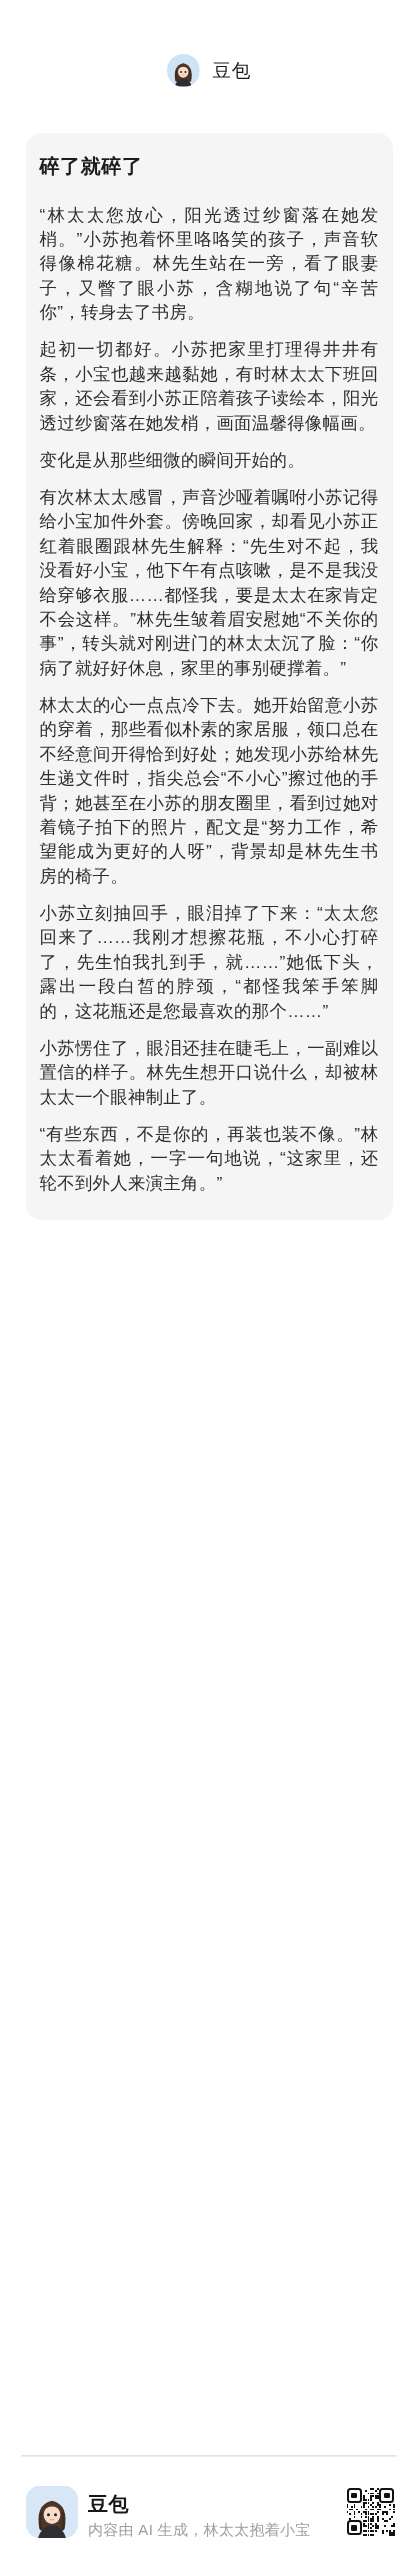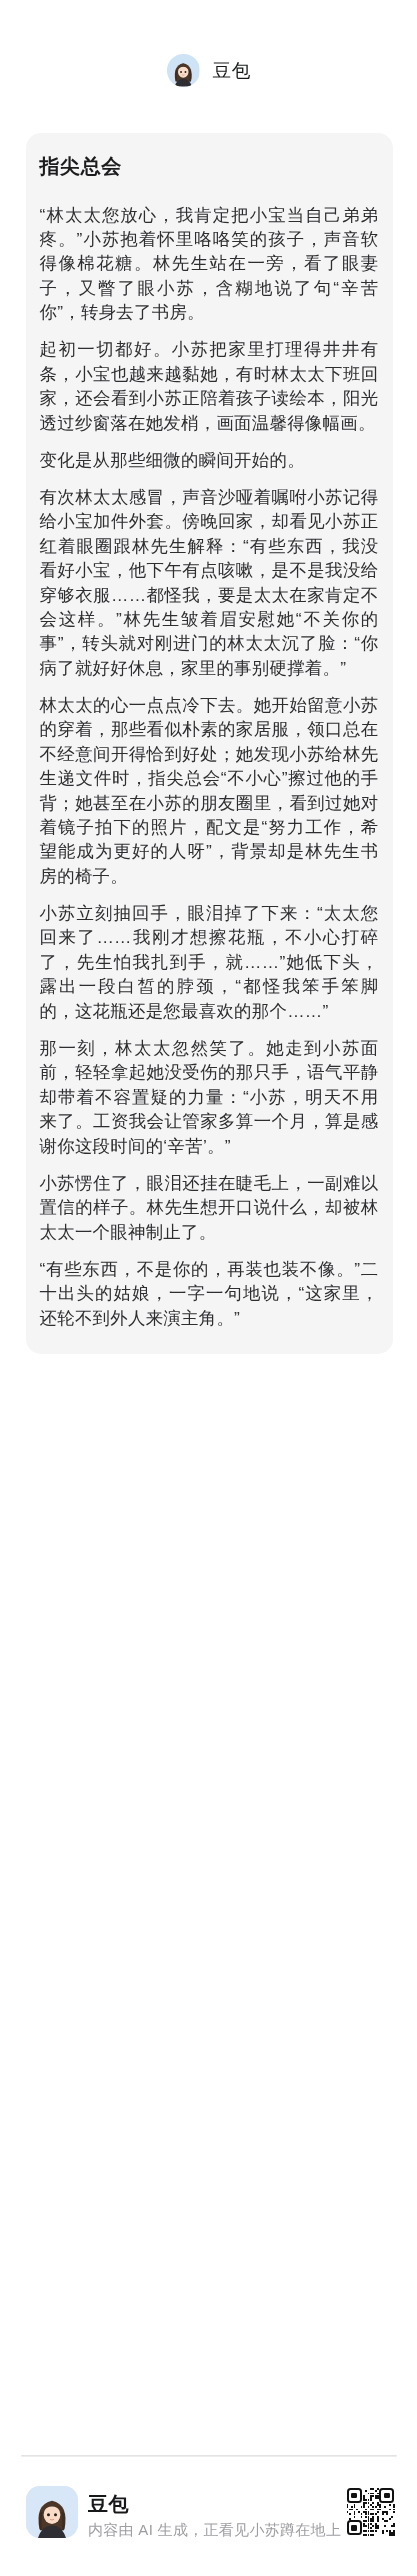--- a/index.html
+++ b/index.html
@@ -83,32 +83,31 @@
       <path d="M45 62 Q48 64 51 62" stroke="#c98a74" stroke-width="1.6" fill="none" stroke-linecap="round"></path>
       <path d="M22 96 Q30 73 48 73 Q66 73 74 96 Z" fill="#2e2e33"></path>
       <path d="M26 82 Q22 60 27 46 L31 50 Q27 64 30 80 Z" fill="#3e2c20"></path>
       <path d="M70 82 Q74 60 69 46 L65 50 Q69 64 66 80 Z" fill="#3e2c20"></path>
     </svg>
   </div>
   <div class="header-name">豆包</div>
 </div>
 
 <div class="card">
-  <h1 class="card-title">指尖总会</h1>
+  <h1 class="card-title">碎了就碎了</h1>
   <div class="story-body">
 
-      <p class="para">“林太太您放心，我肯定把小宝当自己弟弟疼。”小苏抱着怀里咯咯笑的孩子，声音软得像棉花糖。林先生站在一旁，看了眼妻子，又瞥了眼小苏，含糊地说了句“辛苦你”，转身去了书房。</p>
+      <p class="para">“林太太您放心，阳光透过纱窗落在她发梢。”小苏抱着怀里咯咯笑的孩子，声音软得像棉花糖。林先生站在一旁，看了眼妻子，又瞥了眼小苏，含糊地说了句“辛苦你”，转身去了书房。</p>
       <p class="para">起初一切都好。小苏把家里打理得井井有条，小宝也越来越黏她，有时林太太下班回家，还会看到小苏正陪着孩子读绘本，阳光透过纱窗落在她发梢，画面温馨得像幅画。</p>
       <p class="para">变化是从那些细微的瞬间开始的。</p>
-      <p class="para">有次林太太感冒，声音沙哑着嘱咐小苏记得给小宝加件外套。傍晚回家，却看见小苏正红着眼圈跟林先生解释：“有些东西，我没看好小宝，他下午有点咳嗽，是不是我没给穿够衣服……都怪我，要是太太在家肯定不会这样。”林先生皱着眉安慰她“不关你的事”，转头就对刚进门的林太太沉了脸：“你病了就好好休息，家里的事别硬撑着。”</p>
+      <p class="para">有次林太太感冒，声音沙哑着嘱咐小苏记得给小宝加件外套。傍晚回家，却看见小苏正红着眼圈跟林先生解释：“先生对不起，我没看好小宝，他下午有点咳嗽，是不是我没给穿够衣服……都怪我，要是太太在家肯定不会这样。”林先生皱着眉安慰她“不关你的事”，转头就对刚进门的林太太沉了脸：“你病了就好好休息，家里的事别硬撑着。”</p>
       <p class="para">林太太的心一点点冷下去。她开始留意小苏的穿着，那些看似朴素的家居服，领口总在不经意间开得恰到好处；她发现小苏给林先生递文件时，指尖总会“不小心”擦过他的手背；她甚至在小苏的朋友圈里，看到过她对着镜子拍下的照片，配文是“努力工作，希望能成为更好的人呀”，背景却是林先生书房的椅子。</p>
       <p class="para">小苏立刻抽回手，眼泪掉了下来：“太太您回来了……我刚才想擦花瓶，不小心打碎了，先生怕我扎到手，就……”她低下头，露出一段白皙的脖颈，“都怪我笨手笨脚的，这花瓶还是您最喜欢的那个……”</p>
-      <p class="para">那一刻，林太太忽然笑了。她走到小苏面前，轻轻拿起她没受伤的那只手，语气平静却带着不容置疑的力量：“小苏，明天不用来了。工资我会让管家多算一个月，算是感谢你这段时间的‘辛苦’。”</p>
       <p class="para">小苏愣住了，眼泪还挂在睫毛上，一副难以置信的样子。林先生想开口说什么，却被林太太一个眼神制止了。</p>
-      <p class="para">“有些东西，不是你的，再装也装不像。”二十出头的姑娘，一字一句地说，“这家里，还轮不到外人来演主角。”</p>
+      <p class="para">“有些东西，不是你的，再装也装不像。”林太太看着她，一字一句地说，“这家里，还轮不到外人来演主角。”</p>
     </div>
 </div>
 
 <div class="divider"></div>
 
 <div class="footer">
   <div class="footer-avatar">
     <svg viewBox="0 0 96 96" xmlns="http://www.w3.org/2000/svg" aria-hidden="true">
       <rect width="96" height="96" fill="#d7e7f8"></rect>
       <path d="M25 80 Q16 34 48 27 Q80 34 71 80 Q60 87 48 87 Q36 87 25 80 Z" fill="#4b3628"></path>
@@ -116,21 +115,21 @@
       <path d="M31 48 Q33 30 48 29 Q63 30 65 48 Q58 38 48 38 Q38 38 31 48 Z" fill="#4b3628"></path>
       <circle cx="41.5" cy="53" r="2.8" fill="#2b1f18"></circle>
       <circle cx="54.5" cy="53" r="2.8" fill="#2b1f18"></circle>
       <path d="M45 62 Q48 64 51 62" stroke="#c98a74" stroke-width="1.6" fill="none" stroke-linecap="round"></path>
       <path d="M22 96 Q30 73 48 73 Q66 73 74 96 Z" fill="#2e2e33"></path>
       <path d="M26 82 Q22 60 27 46 L31 50 Q27 64 30 80 Z" fill="#3e2c20"></path>
       <path d="M70 82 Q74 60 69 46 L65 50 Q69 64 66 80 Z" fill="#3e2c20"></path>
     </svg>
   </div>
   <div class="footer-name">豆包</div>
-  <div class="footer-disclaimer">内容由 AI 生成，正看见小苏蹲在地上</div>
+  <div class="footer-disclaimer">内容由 AI 生成，林太太抱着小宝</div>
   <div class="qr">
       <div class="qm" style="height: 1.7px; width: 1.7px; left: 25px; top: 1.7px;"></div>
       <div class="qm" style="height: 1.7px; width: 1.7px; left: 27px; top: 1.7px;"></div>
       <div class="qm" style="height: 1.7px; width: 1.7px; left: 32px; top: 1.7px;"></div>
       <div class="qm" style="height: 1.7px; width: 1.7px; left: 20.3px; top: 4.1px;"></div>
       <div class="qm" style="height: 1.7px; width: 1.7px; left: 30px; top: 4.1px;"></div>
       <div class="qm" style="height: 1.7px; width: 1.7px; left: 22.6px; top: 6.4px;"></div>
       <div class="qm" style="height: 1.7px; width: 1.7px; left: 25px; top: 6.4px;"></div>
       <div class="qm" style="height: 1.7px; width: 1.7px; left: 27px; top: 6.4px;"></div>
       <div class="qm" style="height: 1.7px; width: 1.7px; left: 32px; top: 6.4px;"></div>

